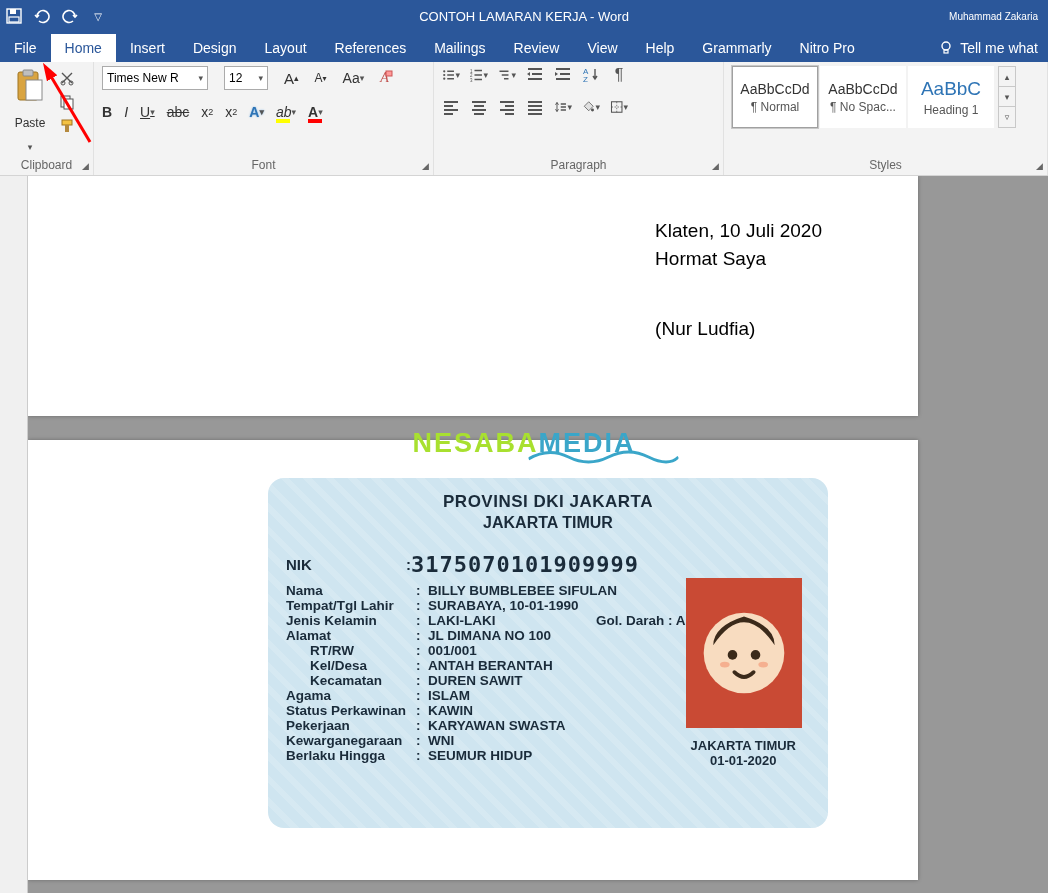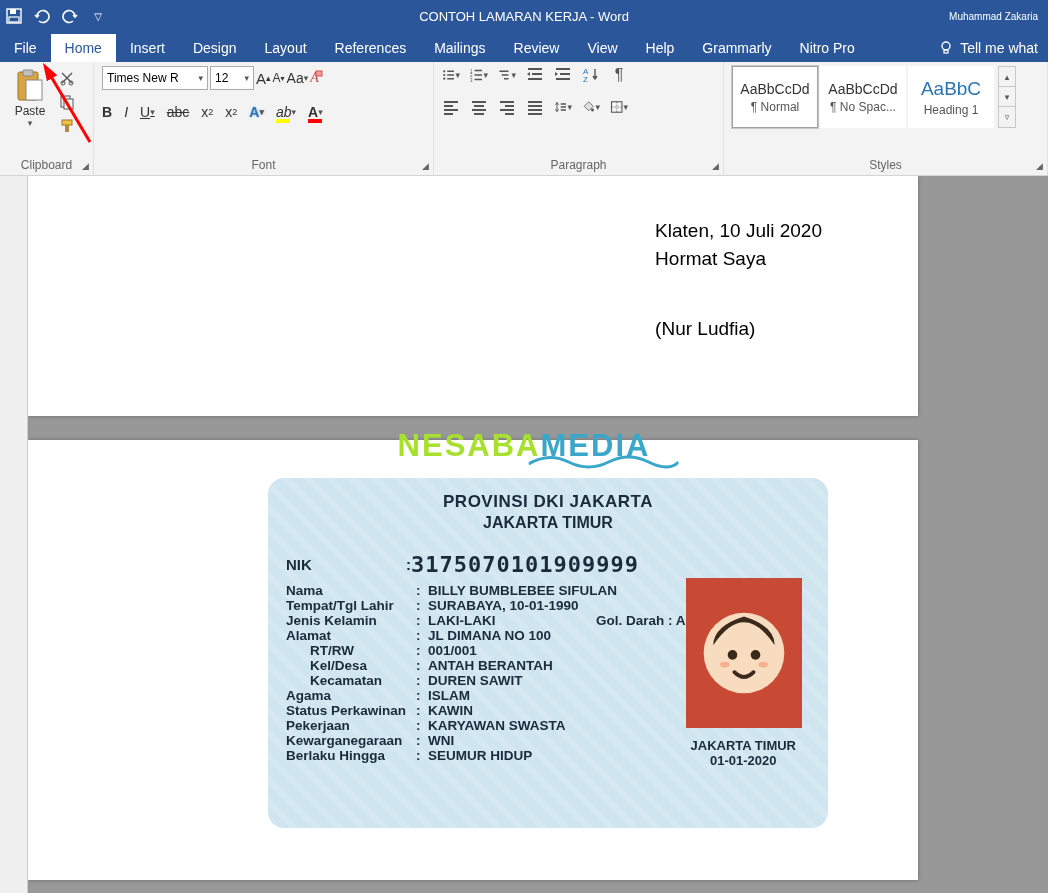--- a/index.html
+++ b/index.html
@@ -13,25 +13,25 @@
   .tabs .tab { padding:6px 14px; cursor:pointer; }
   .tabs .tab.file { background:#2b579a; }
   .tabs .tab.active { background:#fff; color:#2b579a; }
   .tabs .tellme { display:flex; align-items:center; gap:6px; margin-left:auto; padding:6px 10px; }
   .red-arrow { position:absolute; left:40px; top:58px; z-index:5; }
   .ribbon { background:#f3f3f3; border-bottom:1px solid #d4d4d4; display:flex; height:114px; }
   .group { border-right:1px solid #e1e1e1; display:flex; flex-direction:column; padding:4px 8px 0 8px; }
   .group-body { flex:1; display:flex; gap:6px; align-items:flex-start; }
   .group-label { text-align:center; font-size:12px; color:#666; padding:2px 0 3px 0; position:relative; }
   .group-label .dlg { position:absolute; right:-4px; bottom:4px; font-size:9px; color:#666; }
-  .big-btn { display:flex; flex-direction:column; align-items:center; gap:0; font-size:12px; color:#333; padding:2px 4px; }
+  .big-btn { display:flex; flex-direction:column; align-items:center; gap:12px; font-size:12px; color:#333; padding:2px 4px; }
   .big-btn .ic { width:36px; height:36px; }
   .minicol { display:flex; flex-direction:column; gap:8px; justify-content:center; padding-top:4px;}
   .mini { width:18px; height:16px; }
-  .fontrow { display:flex; align-items:center; gap:2px; }
+  .fontrow { display:flex; align-items:center; gap:16px; }
   .fontname { width:106px; height:24px; border:1px solid #ababab; background:#fff; font-size:12px; padding:0 4px; display:flex; align-items:center; justify-content:space-between; }
   .fontsize { width:44px; height:24px; border:1px solid #ababab; background:#fff; font-size:12px; padding:0 4px; display:flex; align-items:center; justify-content:space-between;}
   .caret { font-size:9px; color:#555; }
   .row2 { display:flex; align-items:center; gap:12px; padding-top:10px; }
   .row2 > span, .fontrow > span { font-size:14px; color:#333; display:flex; align-items:center; }
   .fontcol { display:flex; flex-direction:column; gap:4px; }
   .paracol .fontrow { gap:10px; }
   .paracol .row2 { gap:10px; }
   .para-ic { width:18px; height:18px; display:flex; align-items:center; justify-content:center; }
   .styles-body { display:flex; gap:2px; align-items:flex-start; }
@@ -61,21 +61,21 @@
   .id-grid { margin-top:6px; font-size:13.5px; }
   .id-row { display:flex; }
   .id-row .lbl { width:130px; font-weight:bold; }
   .id-row .sep { width:12px; font-weight:bold;}
   .id-row .val { font-weight:bold;}
   .id-row.sub .lbl { padding-left:24px; font-weight:bold;}
   .gol { position:absolute; left:310px; font-weight:bold; }
   .photo { position:absolute; right:26px; top:100px; width:116px; height:150px; background:#c94a34; display:flex; align-items:center; justify-content:center; }
   .photo .face { width:96px; height:96px; }
   .issue { position:absolute; right:32px; top:260px; text-align:center; font-weight:bold; font-size:13px; color:#1a2b3a;}
-  .watermark { position:absolute; left:50%; top:428px; transform:translateX(-50%); z-index:10; font-size:31px; font-weight:700; letter-spacing:2px; white-space:nowrap; pointer-events:none;}
+  .watermark { position:absolute; left:50%; top:428px; transform:translateX(-50%); z-index:10; font-size:27px; font-weight:700; letter-spacing:2px; white-space:nowrap; pointer-events:none;}
   .watermark .a { color:#a8e02f; }
   .watermark .b { color:#3aa6c9; }
   .watermark .wave { position:absolute; left:52%; bottom:-6px; width:150px; height:18px; }
   svg { display:block; }
   .under { text-decoration:underline; }
   .strike { text-decoration:line-through; }
 </style>
 </head>
 <body>
 

